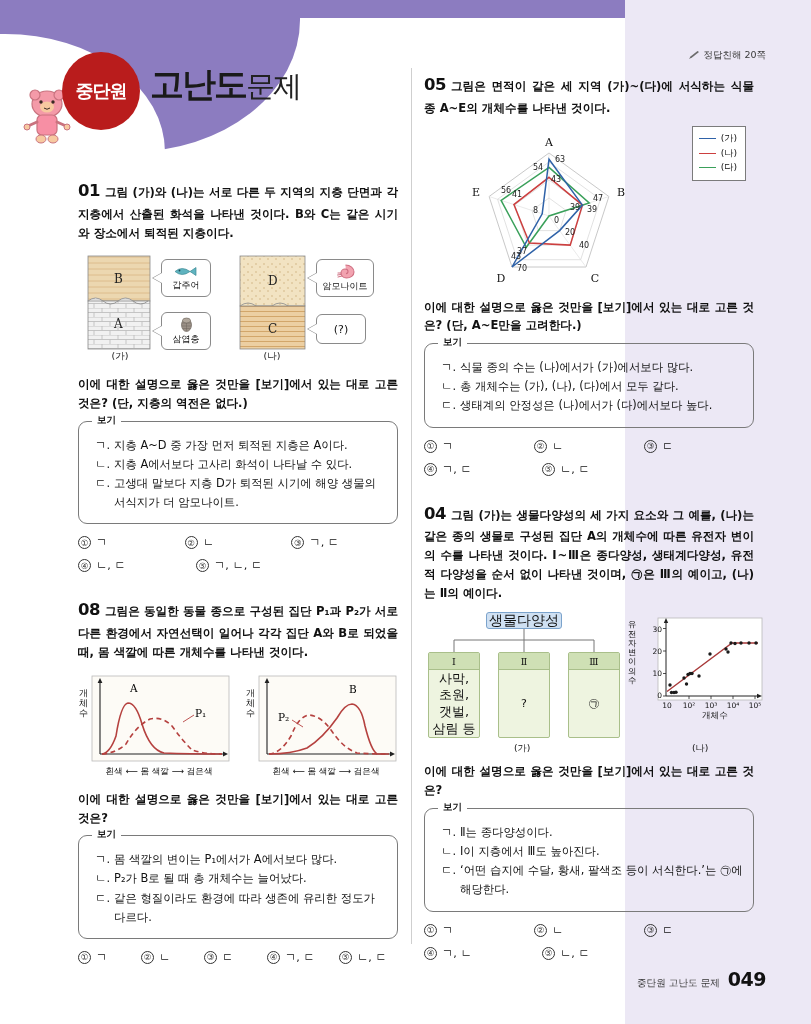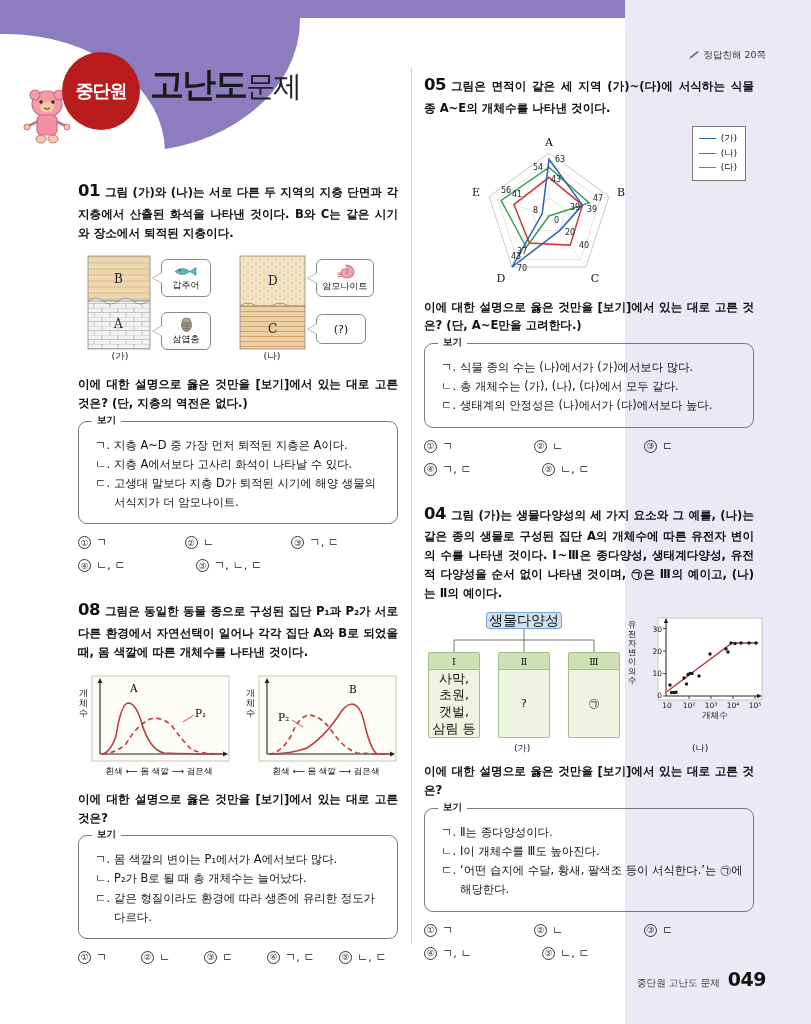--- a/index.html
+++ b/index.html
@@ -685,21 +685,21 @@
 
       <div class="bogi-wrap">
         <div class="bogi-tab">보기</div>
         <div class="bogi-box">
           <div class="bogi-item">
             <span class="bogi-mark">ㄱ.</span>
             <span class="bogi-text">Ⅱ는 종다양성이다.</span>
           </div>
           <div class="bogi-item">
             <span class="bogi-mark">ㄴ.</span>
-            <span class="bogi-text">Ⅰ이 개체수를 Ⅲ도 높아진다.</span>
+            <span class="bogi-text">Ⅰ이 지층에서 Ⅲ도 높아진다.</span>
           </div>
           <div class="bogi-item">
             <span class="bogi-mark">ㄷ.</span>
             <span class="bogi-text">‘어떤 습지에 수달, 황새, 팔색조 등이 서식한다.’는 ㉠에 해당한다.</span>
           </div>
         </div>
       </div>
 
       <div class="choices c3">
         <div class="choice-row">

